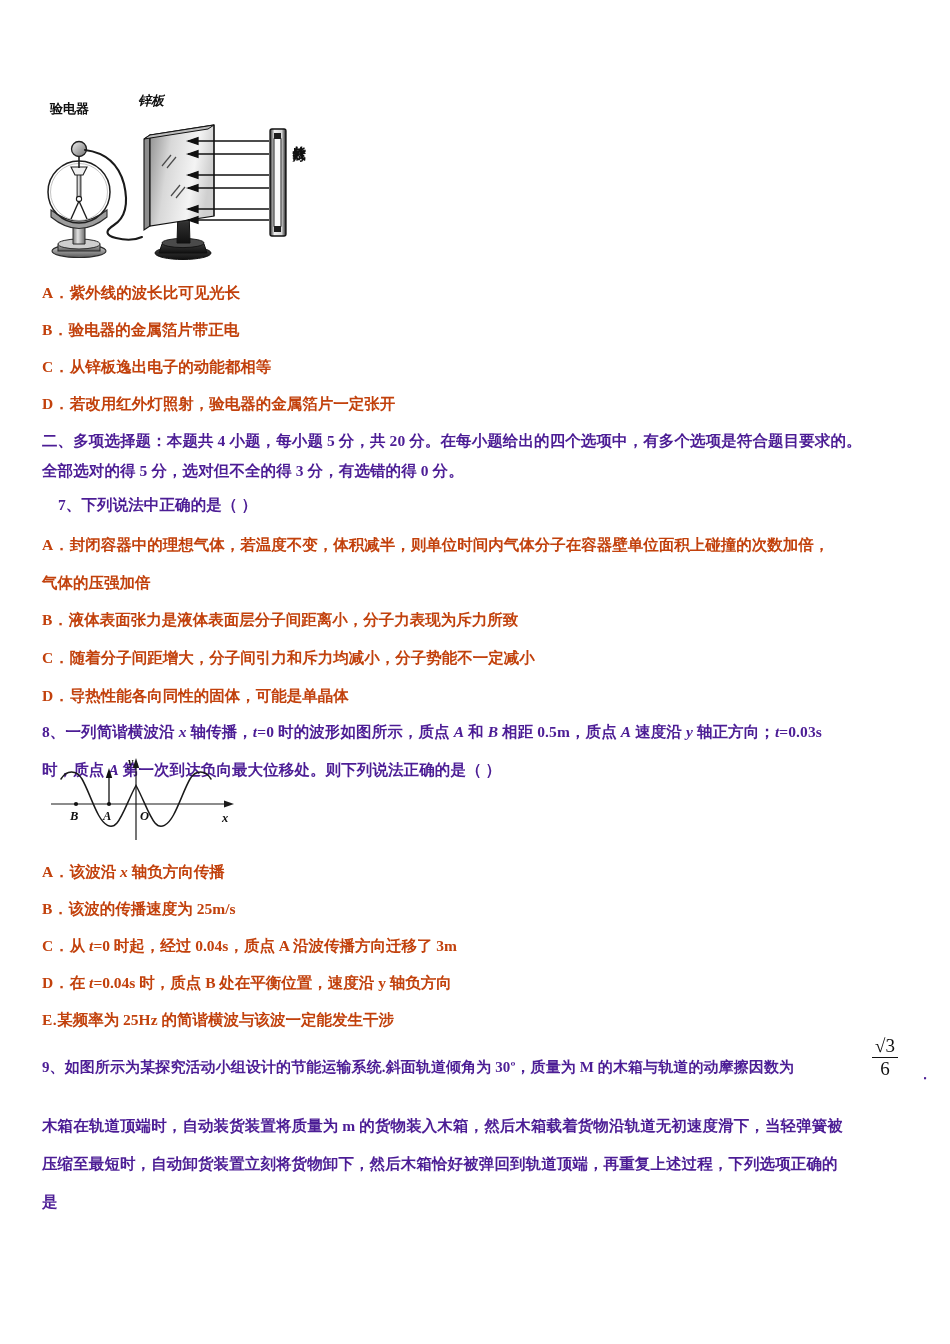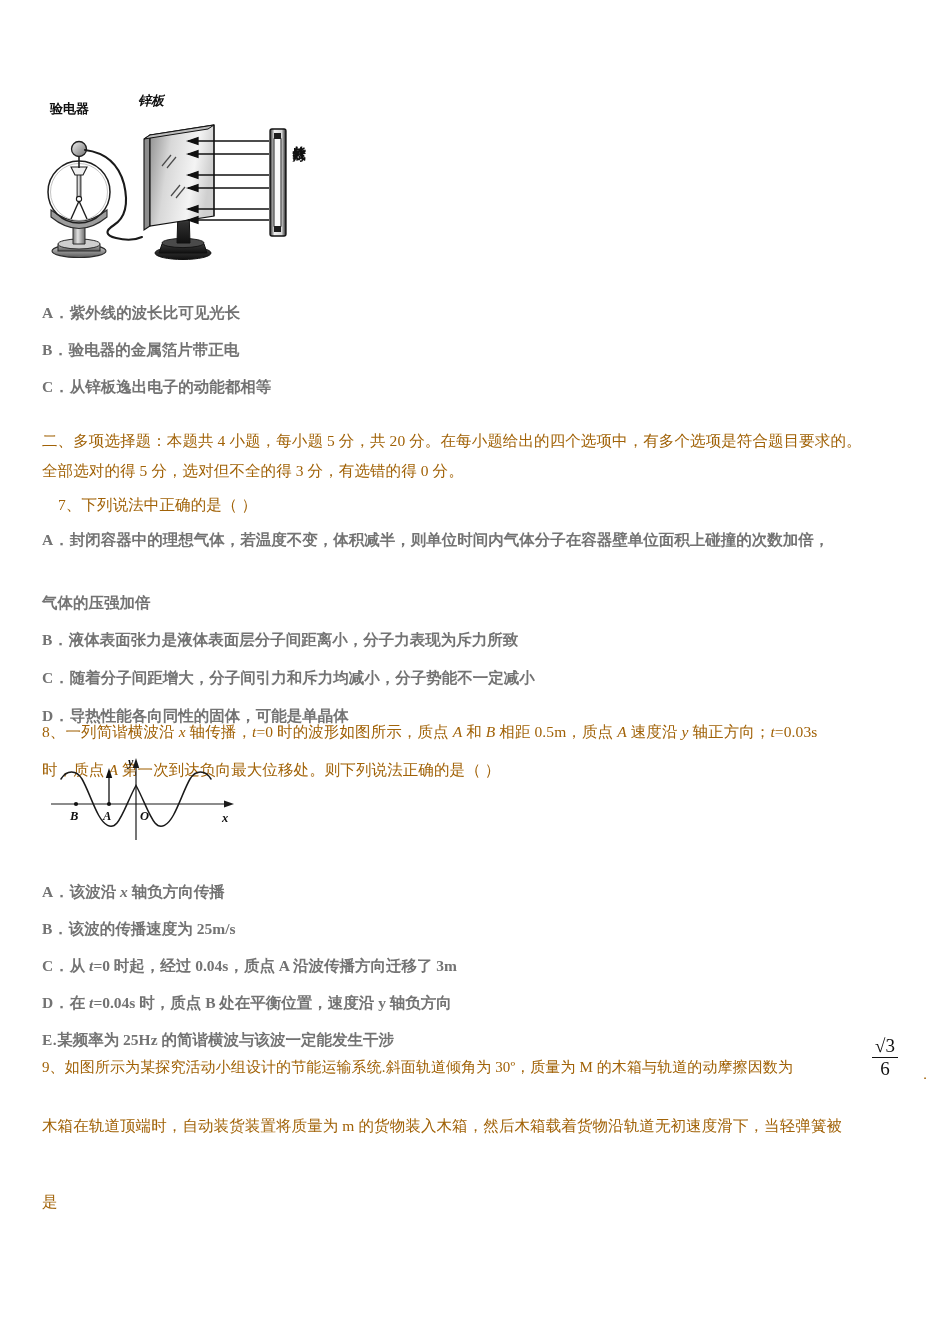--- a/index.html
+++ b/index.html
@@ -17,34 +17,33 @@
   }
   .page {
     position: absolute;
     left: 0; top: 0;
     width: 950px;
     height: 1328px;
   }
   
   .tline {
     position: absolute;
-    font-weight: normal;
+    font-weight: bold;
     font-size: 15.5px;
     line-height: 1.0;
     letter-spacing: 0.1px;
     white-space: nowrap;
-    color: #a16207;
+    color: #4c1d95;
   }
   .opt {
     position: absolute;
     font-weight: bold;
     font-size: 15.5px;
     white-space: nowrap;
-    color: #737373;
-    margin-top: 20px;
+    color: #c2410c;
   }
   .opt .lbl { letter-spacing: 0.5px; }
   .narrow { font-size: 15px; }
   .it { font-style: italic; }
 
   
   #fig-photoelectric {
     position: absolute;
     left: 38px;
     top: 92px;
@@ -229,27 +228,30 @@
 
   <div class="opt" style="left:42px; top:283px;">
     <span class="lbl">A．</span><span>紫外线的波长比可见光长</span>
   </div>
   <div class="opt" style="left:42px; top:320px;">
     <span class="lbl">B．</span><span>验电器的金属箔片带正电</span>
   </div>
   <div class="opt" style="left:42px; top:357px;">
     <span class="lbl">C．</span><span>从锌板逸出电子的动能都相等</span>
   </div>
+  <div class="opt" style="left:42px; top:394px;">
+    <span class="lbl">D．</span><span>若改用红外灯照射，验电器的金属箔片一定张开</span>
+  </div>
 
   <div class="tline" style="left:42px; top:433px;">二、多项选择题：本题共 4 小题，每小题 5 分，共 20 分。在每小题给出的四个选项中，有多个选项是符合题目要求的。</div>
   <div class="tline" style="left:42px; top:463px;">全部选对的得 5 分，选对但不全的得 3 分，有选错的得 0 分。</div>
 
   <div class="tline" style="left:58px; top:497px;">7、下列说法中正确的是（   ）</div>
 
-  <div class="opt" style="left:42px; top:510px;font-family:Liberation Serif, serif;">
+  <div class="opt" style="left:42px; top:535px;font-family:Liberation Serif, serif;">
     <span class="lbl">A．</span><span>封闭容器中的理想气体，若温度不变，体积减半，则单位时间内气体分子在容器壁单位面积上碰撞的次数加倍，</span>
   </div>
   <div class="opt" style="left:42px; top:573px;">
     <span>气体的压强加倍</span>
   </div>
   <div class="opt" style="left:42px; top:648px;">
     <span class="lbl">C．</span><span>随着分子间距增大，分子间引力和斥力均减小，分子势能不一定减小</span>
   </div>
   <div class="opt" style="left:42px; top:610px;">
     <span class="lbl">B．</span><span>液体表面张力是液体表面层分子间距离小，分子力表现为斥力所致</span>
@@ -317,15 +319,16 @@
 
   <div class="tline narrow" style="left:42px; top:1060px;">9、如图所示为某探究活动小组设计的节能运输系统.斜面轨道倾角为 30º，质量为 M 的木箱与轨道的动摩擦因数为</div>
 
   <div class="frac" style="left:872px; top:1036px;">
     <span class="num">√3</span>
     <span class="den">6</span>
   </div>
   <div class="tline" style="left:918px; top:1068px; font-size:14px;">．</div>
 
   <div class="tline" style="left:42px; top:1118px;">木箱在轨道顶端时，自动装货装置将质量为 m 的货物装入木箱，然后木箱载着货物沿轨道无初速度滑下，当轻弹簧被</div>
+  <div class="tline" style="left:42px; top:1156px;">压缩至最短时，自动卸货装置立刻将货物卸下，然后木箱恰好被弹回到轨道顶端，再重复上述过程，下列选项正确的</div>
   <div class="tline" style="left:42px; top:1194px;">是</div>
 
 </div>
 
 </body></html>

